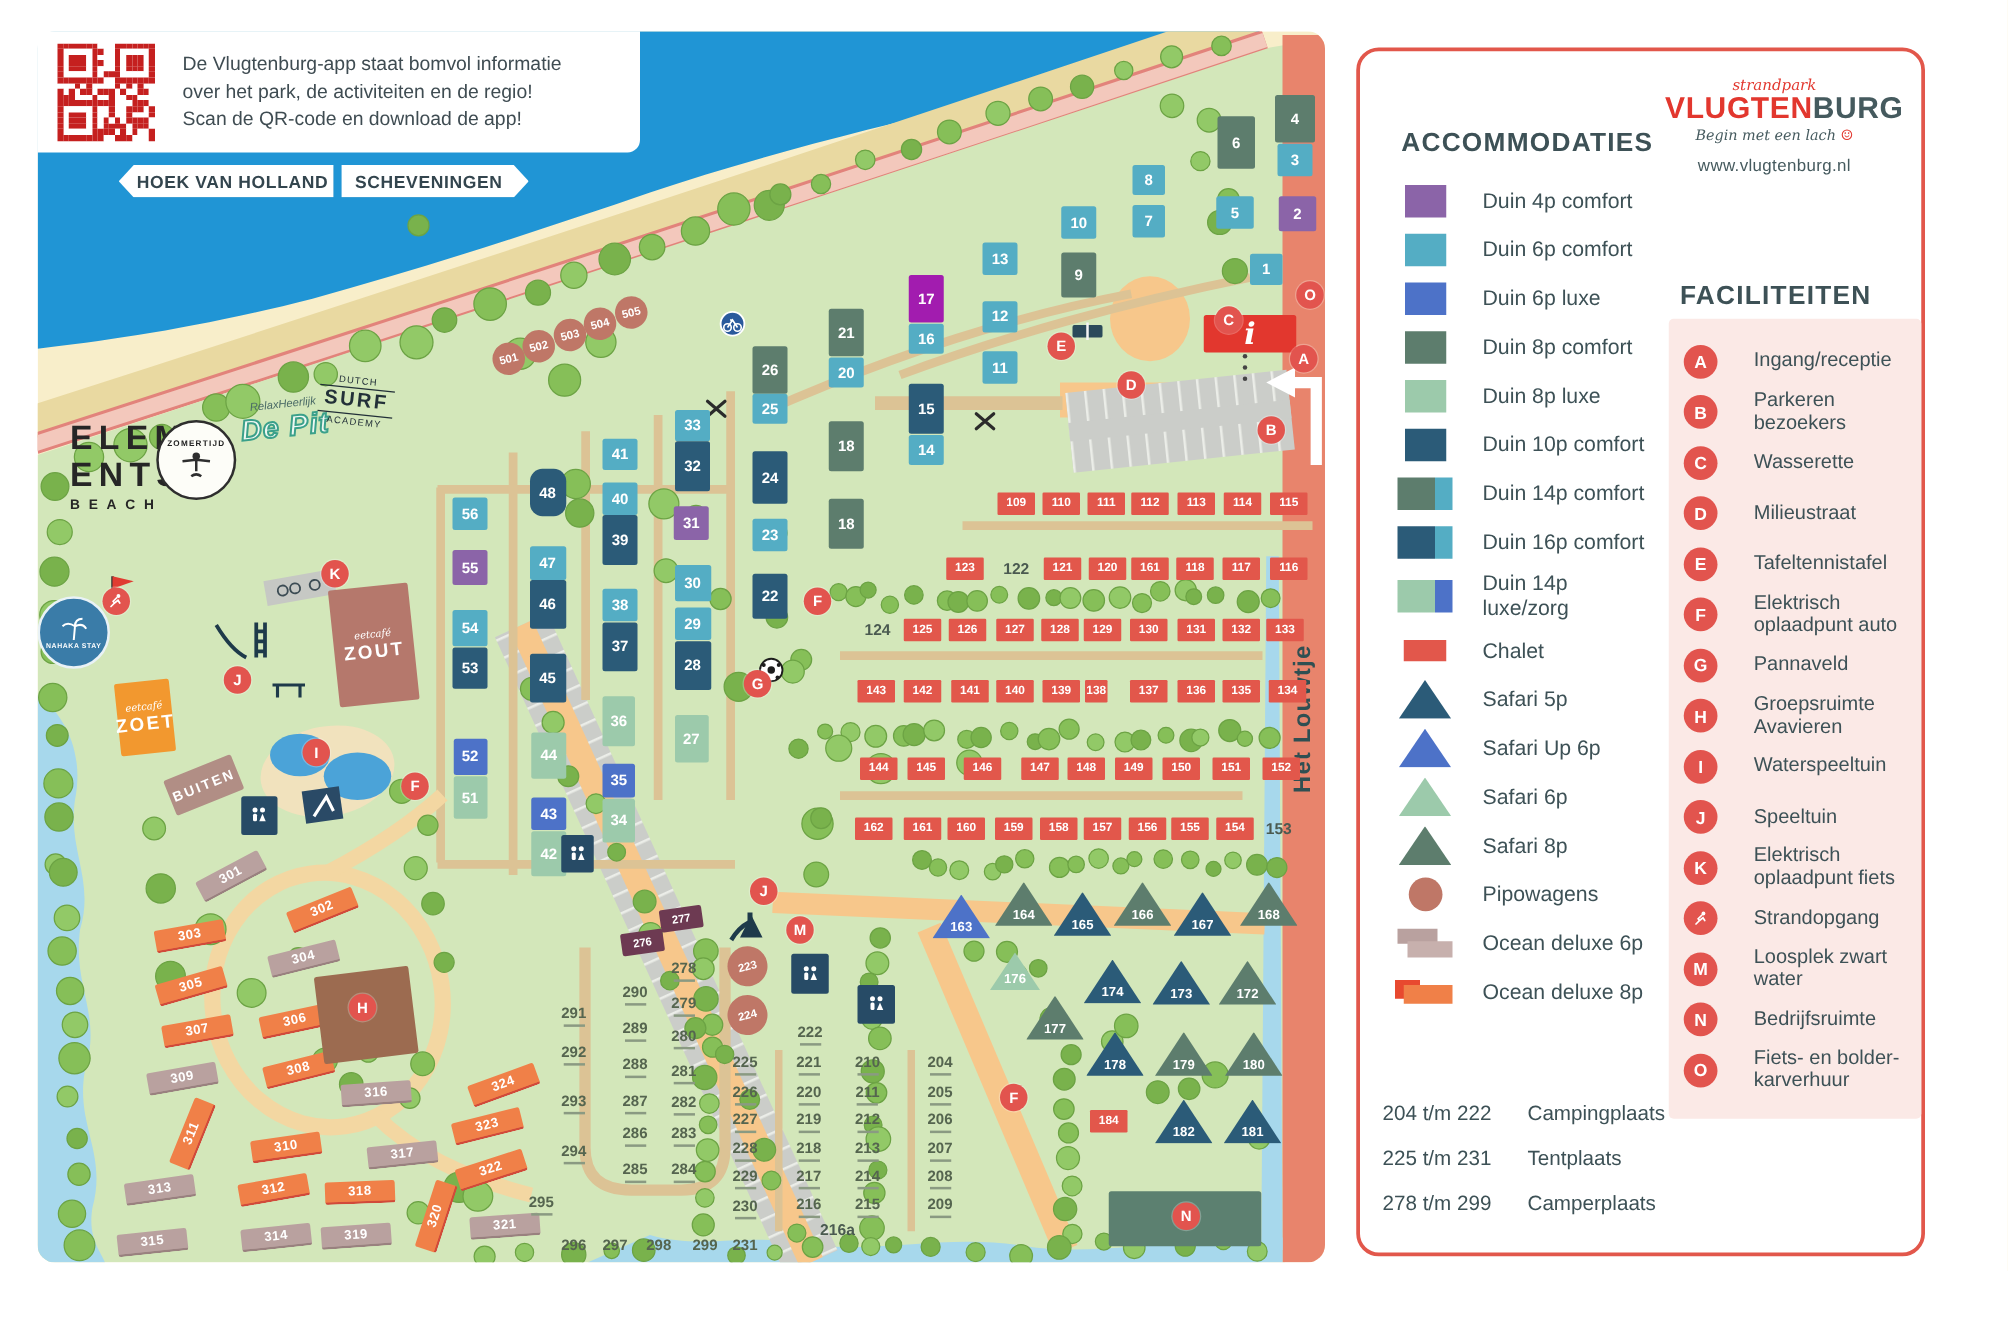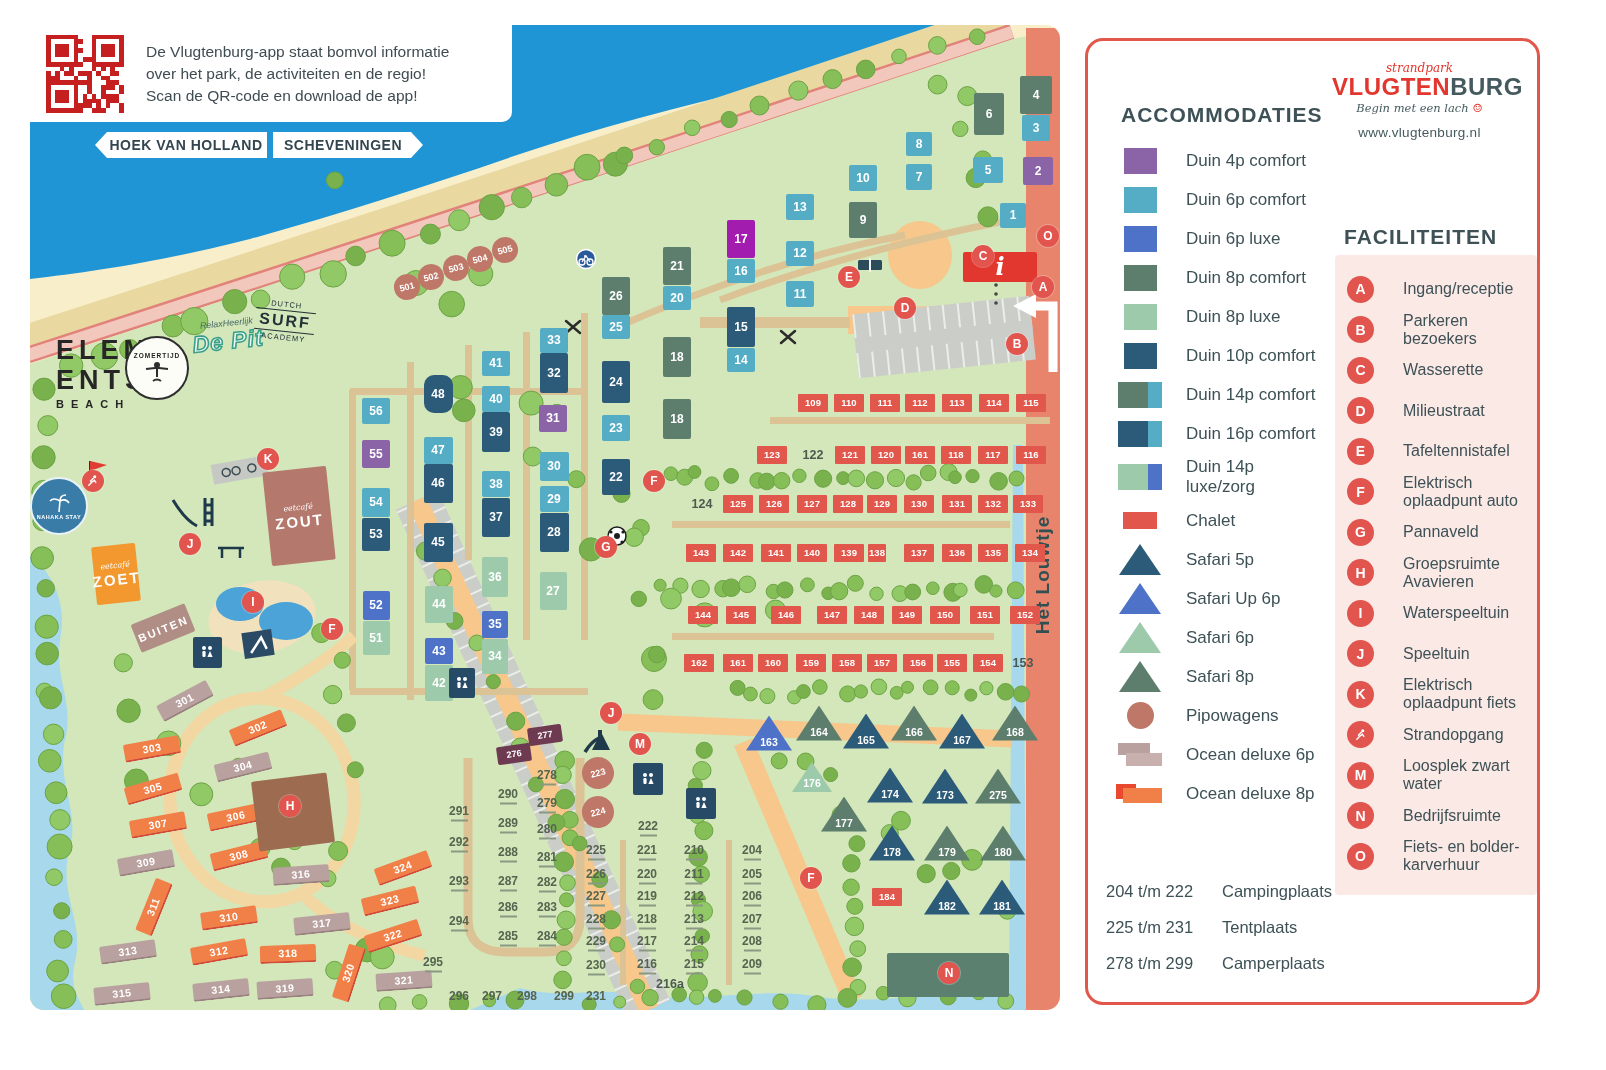--- a/index.html
+++ b/index.html
@@ -666,21 +666,21 @@
         <div class="tent" style="left: 867px; top: 767.5px; width: 46px; height: 35px;">
           <div class="tri" style="background: rgb(43, 91, 120);"></div>
           <span>174</span>
         </div>
         <div class="tent" style="left: 922px; top: 768.5px; width: 46px; height: 35px;">
           <div class="tri" style="background: rgb(43, 91, 120);"></div>
           <span>173</span>
         </div>
         <div class="tent" style="left: 975px; top: 768.5px; width: 46px; height: 35px;">
           <div class="tri" style="background: rgb(93, 125, 109);"></div>
-          <span>275</span>
+          <span>172</span>
         </div>
         <div class="tent" style="left: 821px; top: 796.5px; width: 46px; height: 35px;">
           <div class="tri" style="background: rgb(93, 125, 109);"></div>
           <span>177</span>
         </div>
         <div class="tent" style="left: 869px; top: 825.5px; width: 46px; height: 35px;">
           <div class="tri" style="background: rgb(43, 91, 120);"></div>
           <span>178</span>
         </div>
         <div class="tent" style="left: 924px; top: 825.5px; width: 46px; height: 35px;">

